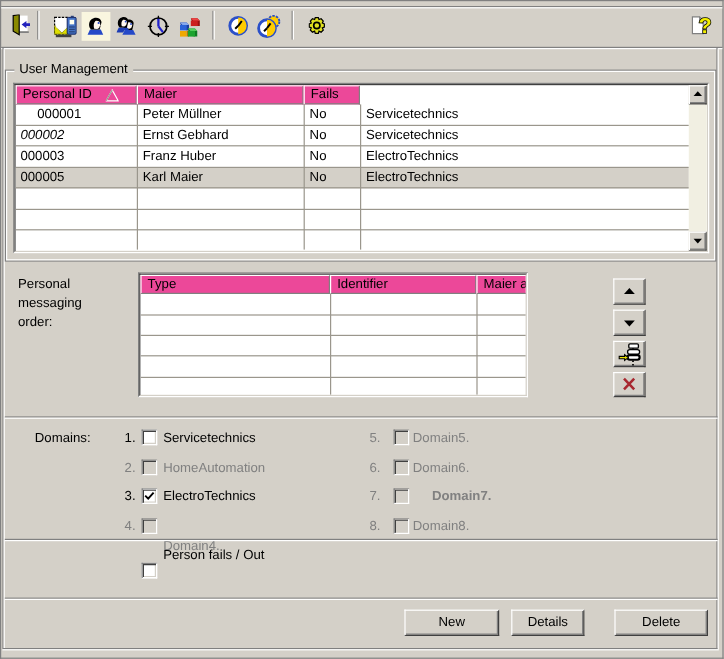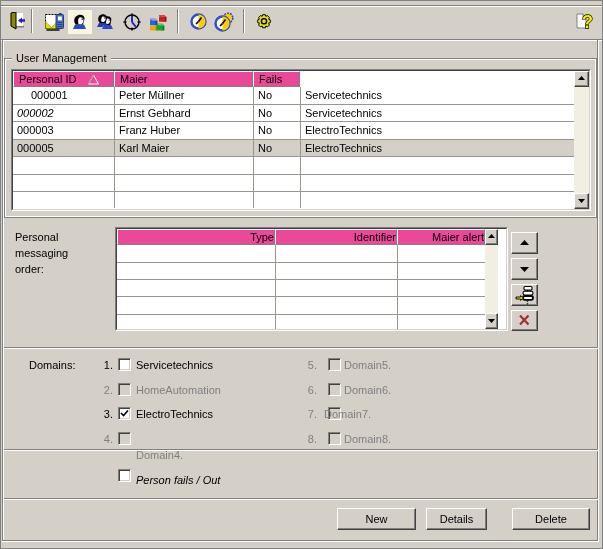--- a/index.html
+++ b/index.html
@@ -207,21 +207,21 @@
   <div class="sb" style="left:561px;top:122px;width:15px;height:16px;">
     <svg width="13" height="14" viewBox="0 0 13 14">
           <polygon points="6.5,9 10,5 3,5" fill="#000"></polygon>
         </svg>
   </div>
  </div>
 </div>
 
 <div class="abs" style="left:15px;top:229px;line-height:16px;">Personal<br>messaging<br>order:</div>
 
-<div class="abs sunk2o" style="left:115px;top:227px;width:393px;height:104px;box-sizing:border-box;text-align:right;">
+<div class="abs sunk2o" style="left:115px;top:227px;width:325px;height:104px;box-sizing:border-box;">
  <div class="sunk2i" style="background:#fff;position:relative;overflow:hidden;">
   <div class="hdrcell" style="left:0;width:158px;">Type</div>
   <div class="hdrcell" style="left:158px;width:122px;">Identifier</div>
   <div class="hdrcell" style="left:280px;width:88px;">Maier alert</div>
 
   <div class="hline-d" style="left:0;top:33px;width:368px;background:#9a968c;"></div>
   <div class="hline-d" style="left:0;top:50px;width:368px;background:#9a968c;"></div>
   <div class="hline-d" style="left:0;top:67px;width:368px;background:#9a968c;"></div>
   <div class="hline-d" style="left:0;top:85px;width:368px;background:#9a968c;"></div>
   <div class="vline-d" style="left:158px;top:16px;height:84px;background:#9a968c;"></div>
@@ -289,29 +289,29 @@
 <div class="abs gray" style="left:136px;top:433px;margin-top:16px;">Domain4.</div>
 
 <div class="abs gray" style="left:297px;top:359px;width:20px;text-align:right;">5.</div>
 <div class="cb dis" style="left:328px;top:358px;"></div>
 <div class="abs gray" style="left:344px;top:359px;">Domain5.</div>
 <div class="abs gray" style="left:297px;top:384px;width:20px;text-align:right;">6.</div>
 <div class="cb dis" style="left:328px;top:383px;"></div>
 <div class="abs gray" style="left:344px;top:384px;">Domain6.</div>
 <div class="abs gray" style="left:297px;top:408px;width:20px;text-align:right;">7.</div>
 <div class="cb dis" style="left:328px;top:407px;"></div>
-<div class="abs gray" style="left:324px;top:408px;">Domain7.</div>
+<div class="abs gray" style="left:360px;top:408px;font-weight:bold;">Domain7.</div>
 <div class="abs gray" style="left:297px;top:433px;width:20px;text-align:right;">8.</div>
 <div class="cb dis" style="left:328px;top:432px;"></div>
 <div class="abs gray" style="left:344px;top:433px;">Domain8.</div>
 
 <div class="hline-d" style="left:4px;top:449px;width:594px;"></div>
 <div class="hline-w" style="left:4px;top:450px;width:594px;"></div>
 
 <div class="cb" style="left:118px;top:469px;"></div>
-<div class="abs" style="left:136px;top:474px;font-style:italic;">Person fails / Out</div>
+<div class="abs" style="left:136px;top:457px;">Person fails / Out</div>
 
 <div class="hline-d" style="left:4px;top:498px;width:594px;"></div>
 <div class="hline-w" style="left:4px;top:499px;width:594px;"></div>
 
 <div class="btn" style="left:337px;top:508px;width:79px;height:22px;line-height:20px;">New</div>
 <div class="btn" style="left:426px;top:508px;width:61px;height:22px;line-height:20px;">Details</div>
 <div class="btn" style="left:512px;top:508px;width:78px;height:22px;line-height:20px;">Delete</div>
 
 </body></html>

